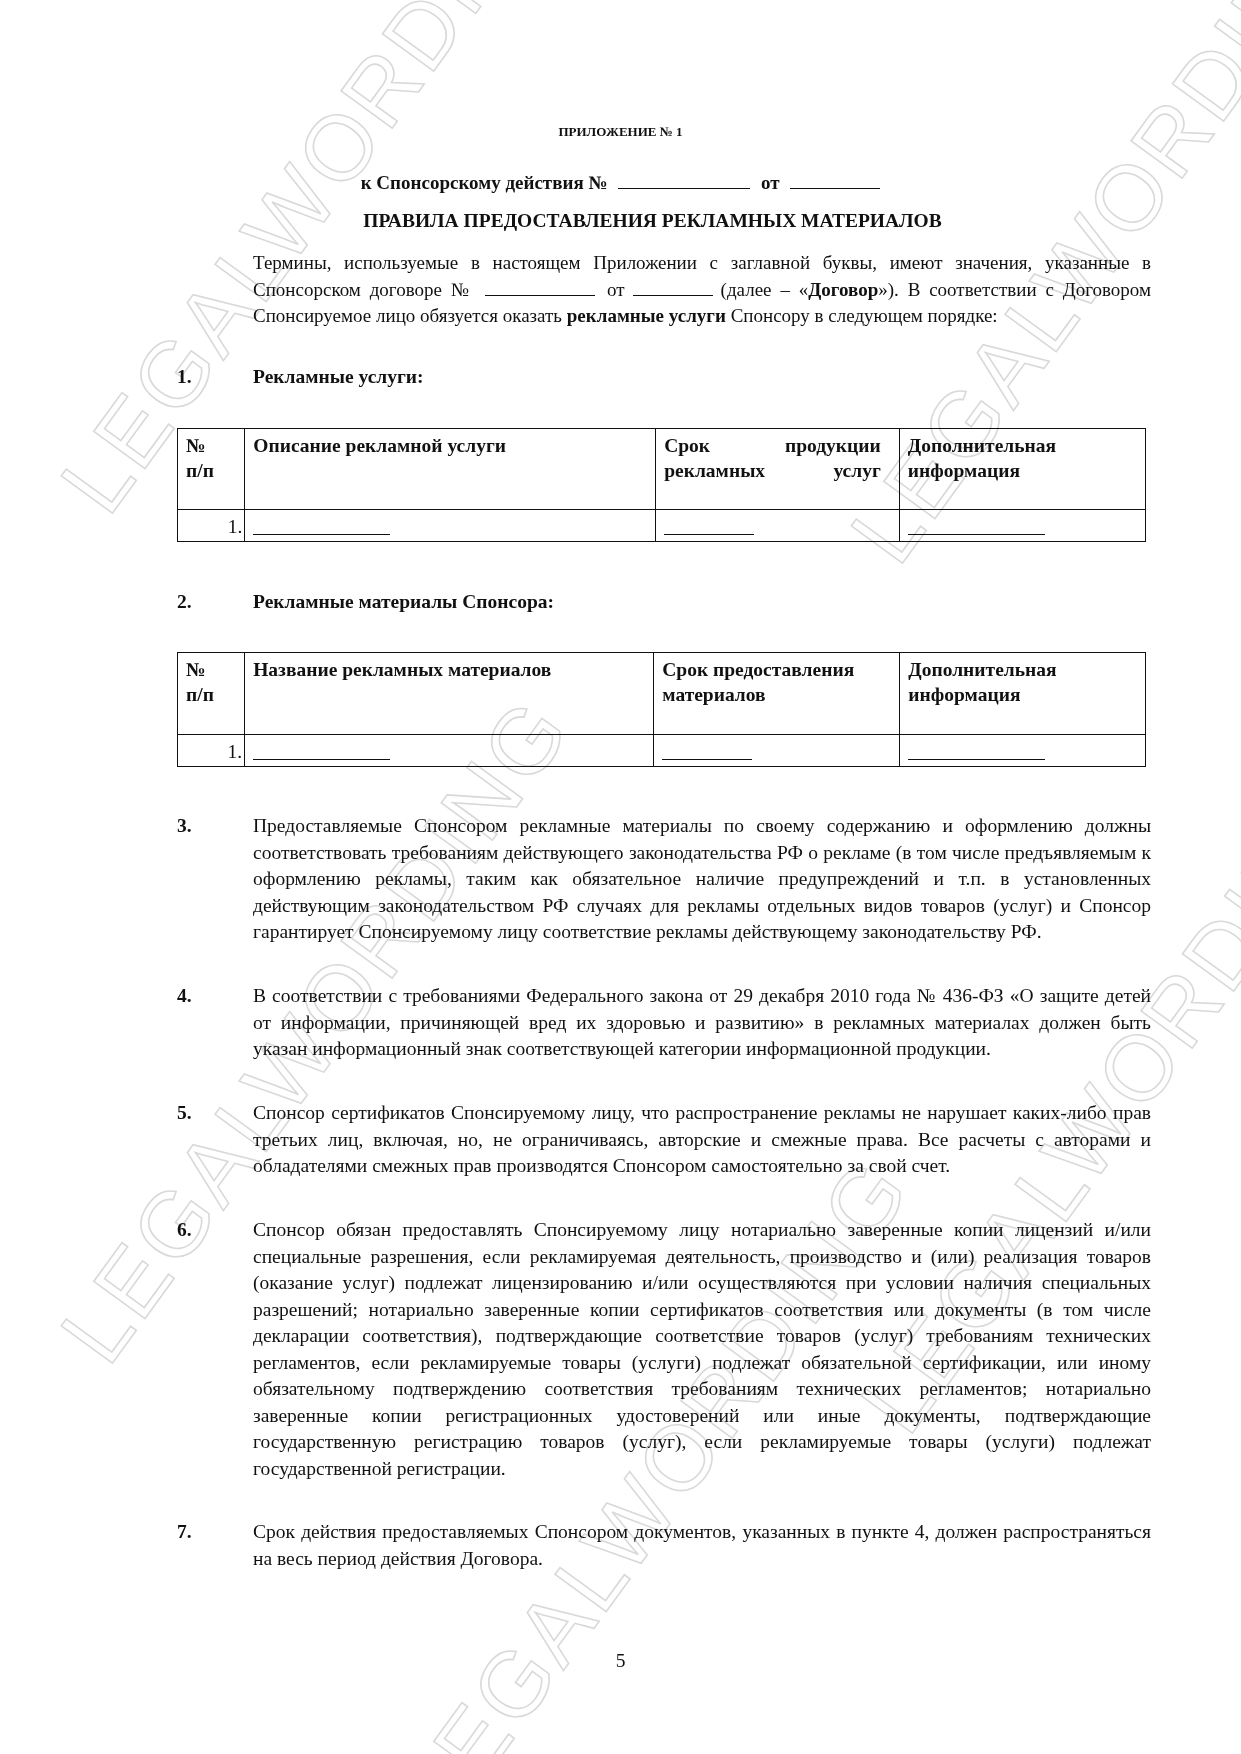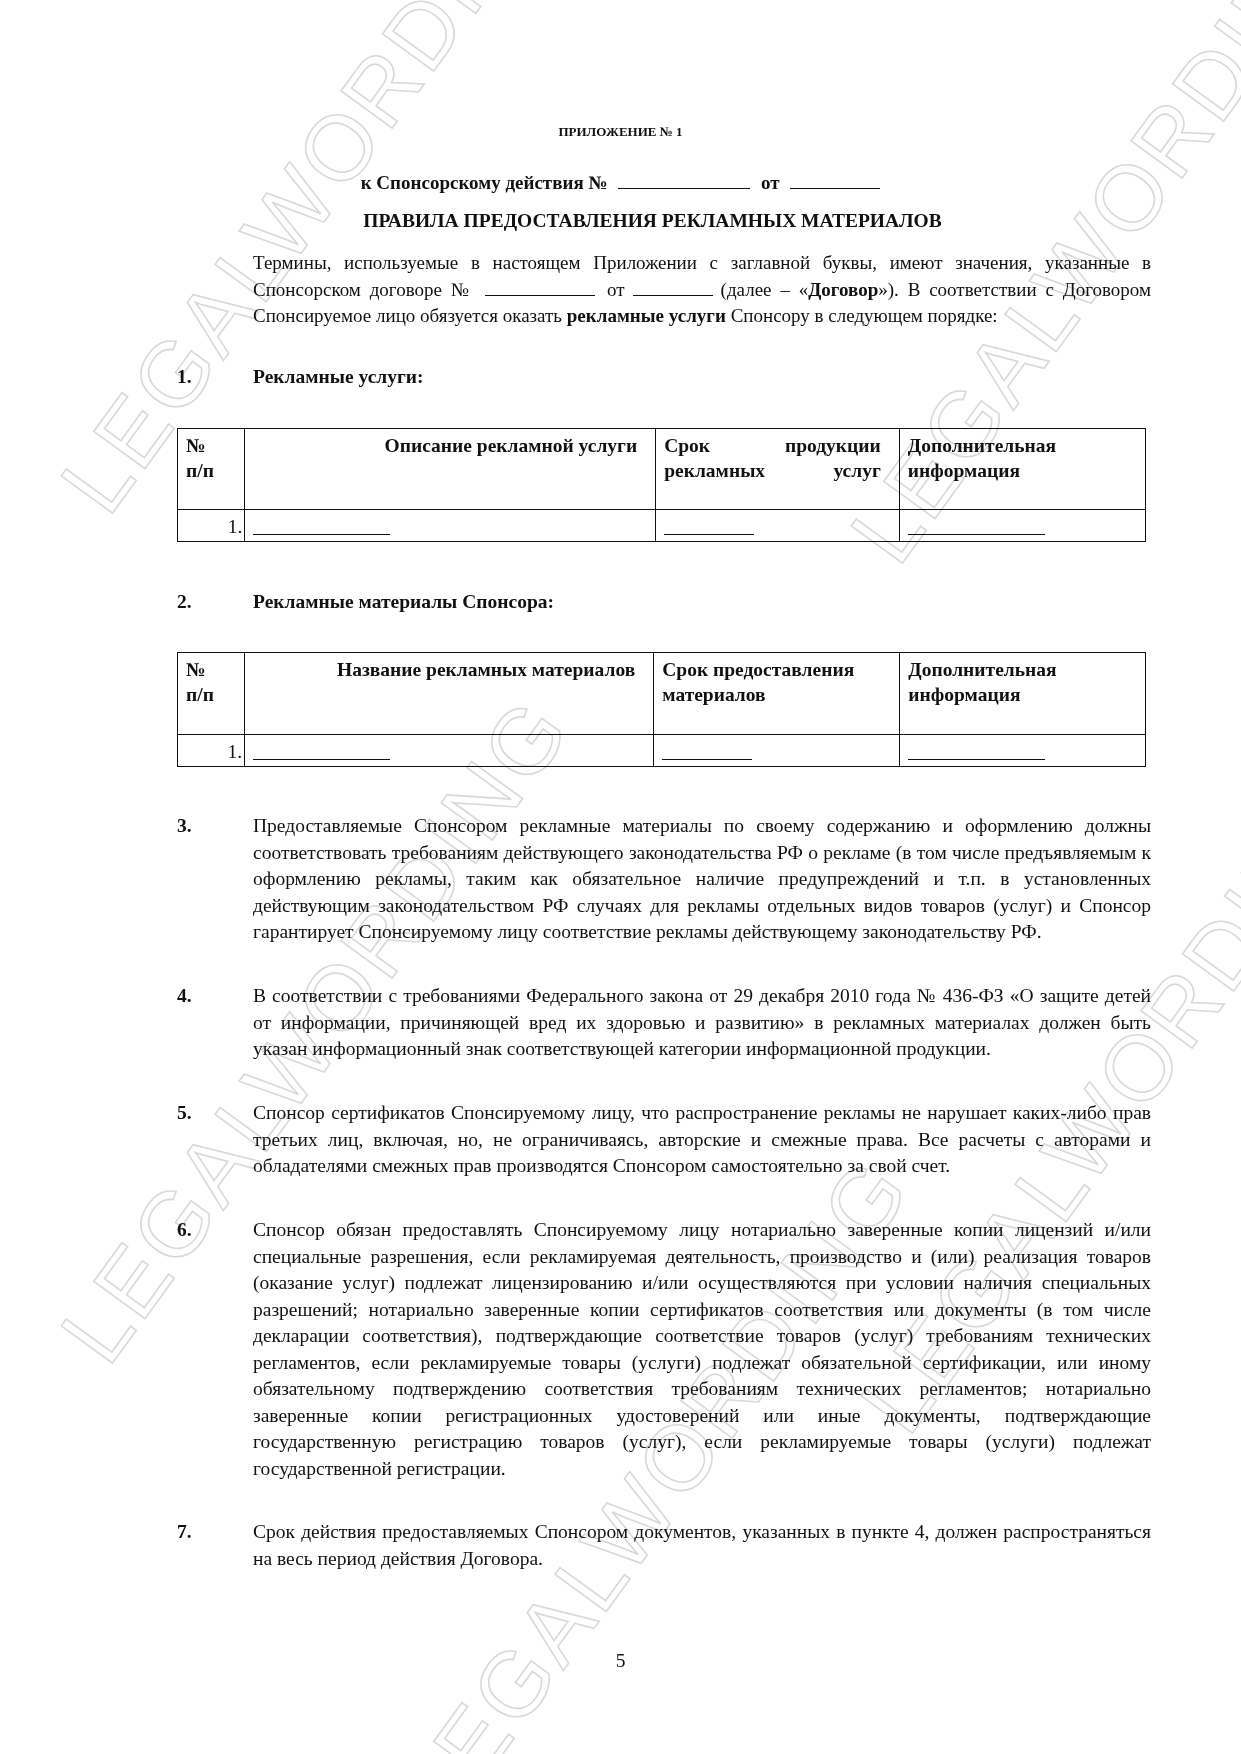--- a/index.html
+++ b/index.html
@@ -55,21 +55,21 @@
       position: absolute; left: 177px; width: 969px;
       border-collapse: collapse; font-size: 19.5px;
     }
     table.tbl td {
       border: 1.5px solid #111; vertical-align: top; padding: 4px 18px 0 8px;
       font-weight: bold; line-height: 25px;
     }
     .tbl1 { top: 428px; }
     .tbl2 { top: 652px; }
     .c1 { width: 42px; }
-    .c2 { width: 404px; text-align: right; }
+    .c2 { width: 404px; }
     .c3 { width: 226px; }
     .c4 { width: 225px; }
     .tbl1 .hrow td { height: 76px; }
     .tbl2 .hrow td { height: 77px; }
     .drow td { height: 22px; padding-top: 0; font-weight: normal; }
     .drow .numcell { text-align: right; padding-right: 2px; font-weight: normal; }
     .cellblank { display: inline-block; border-bottom: 1.5px solid #111; height: 20px; }
     .cb2 { width: 137px; }
     .cb3 { width: 90px; }
     .cb4 { width: 137px; }

